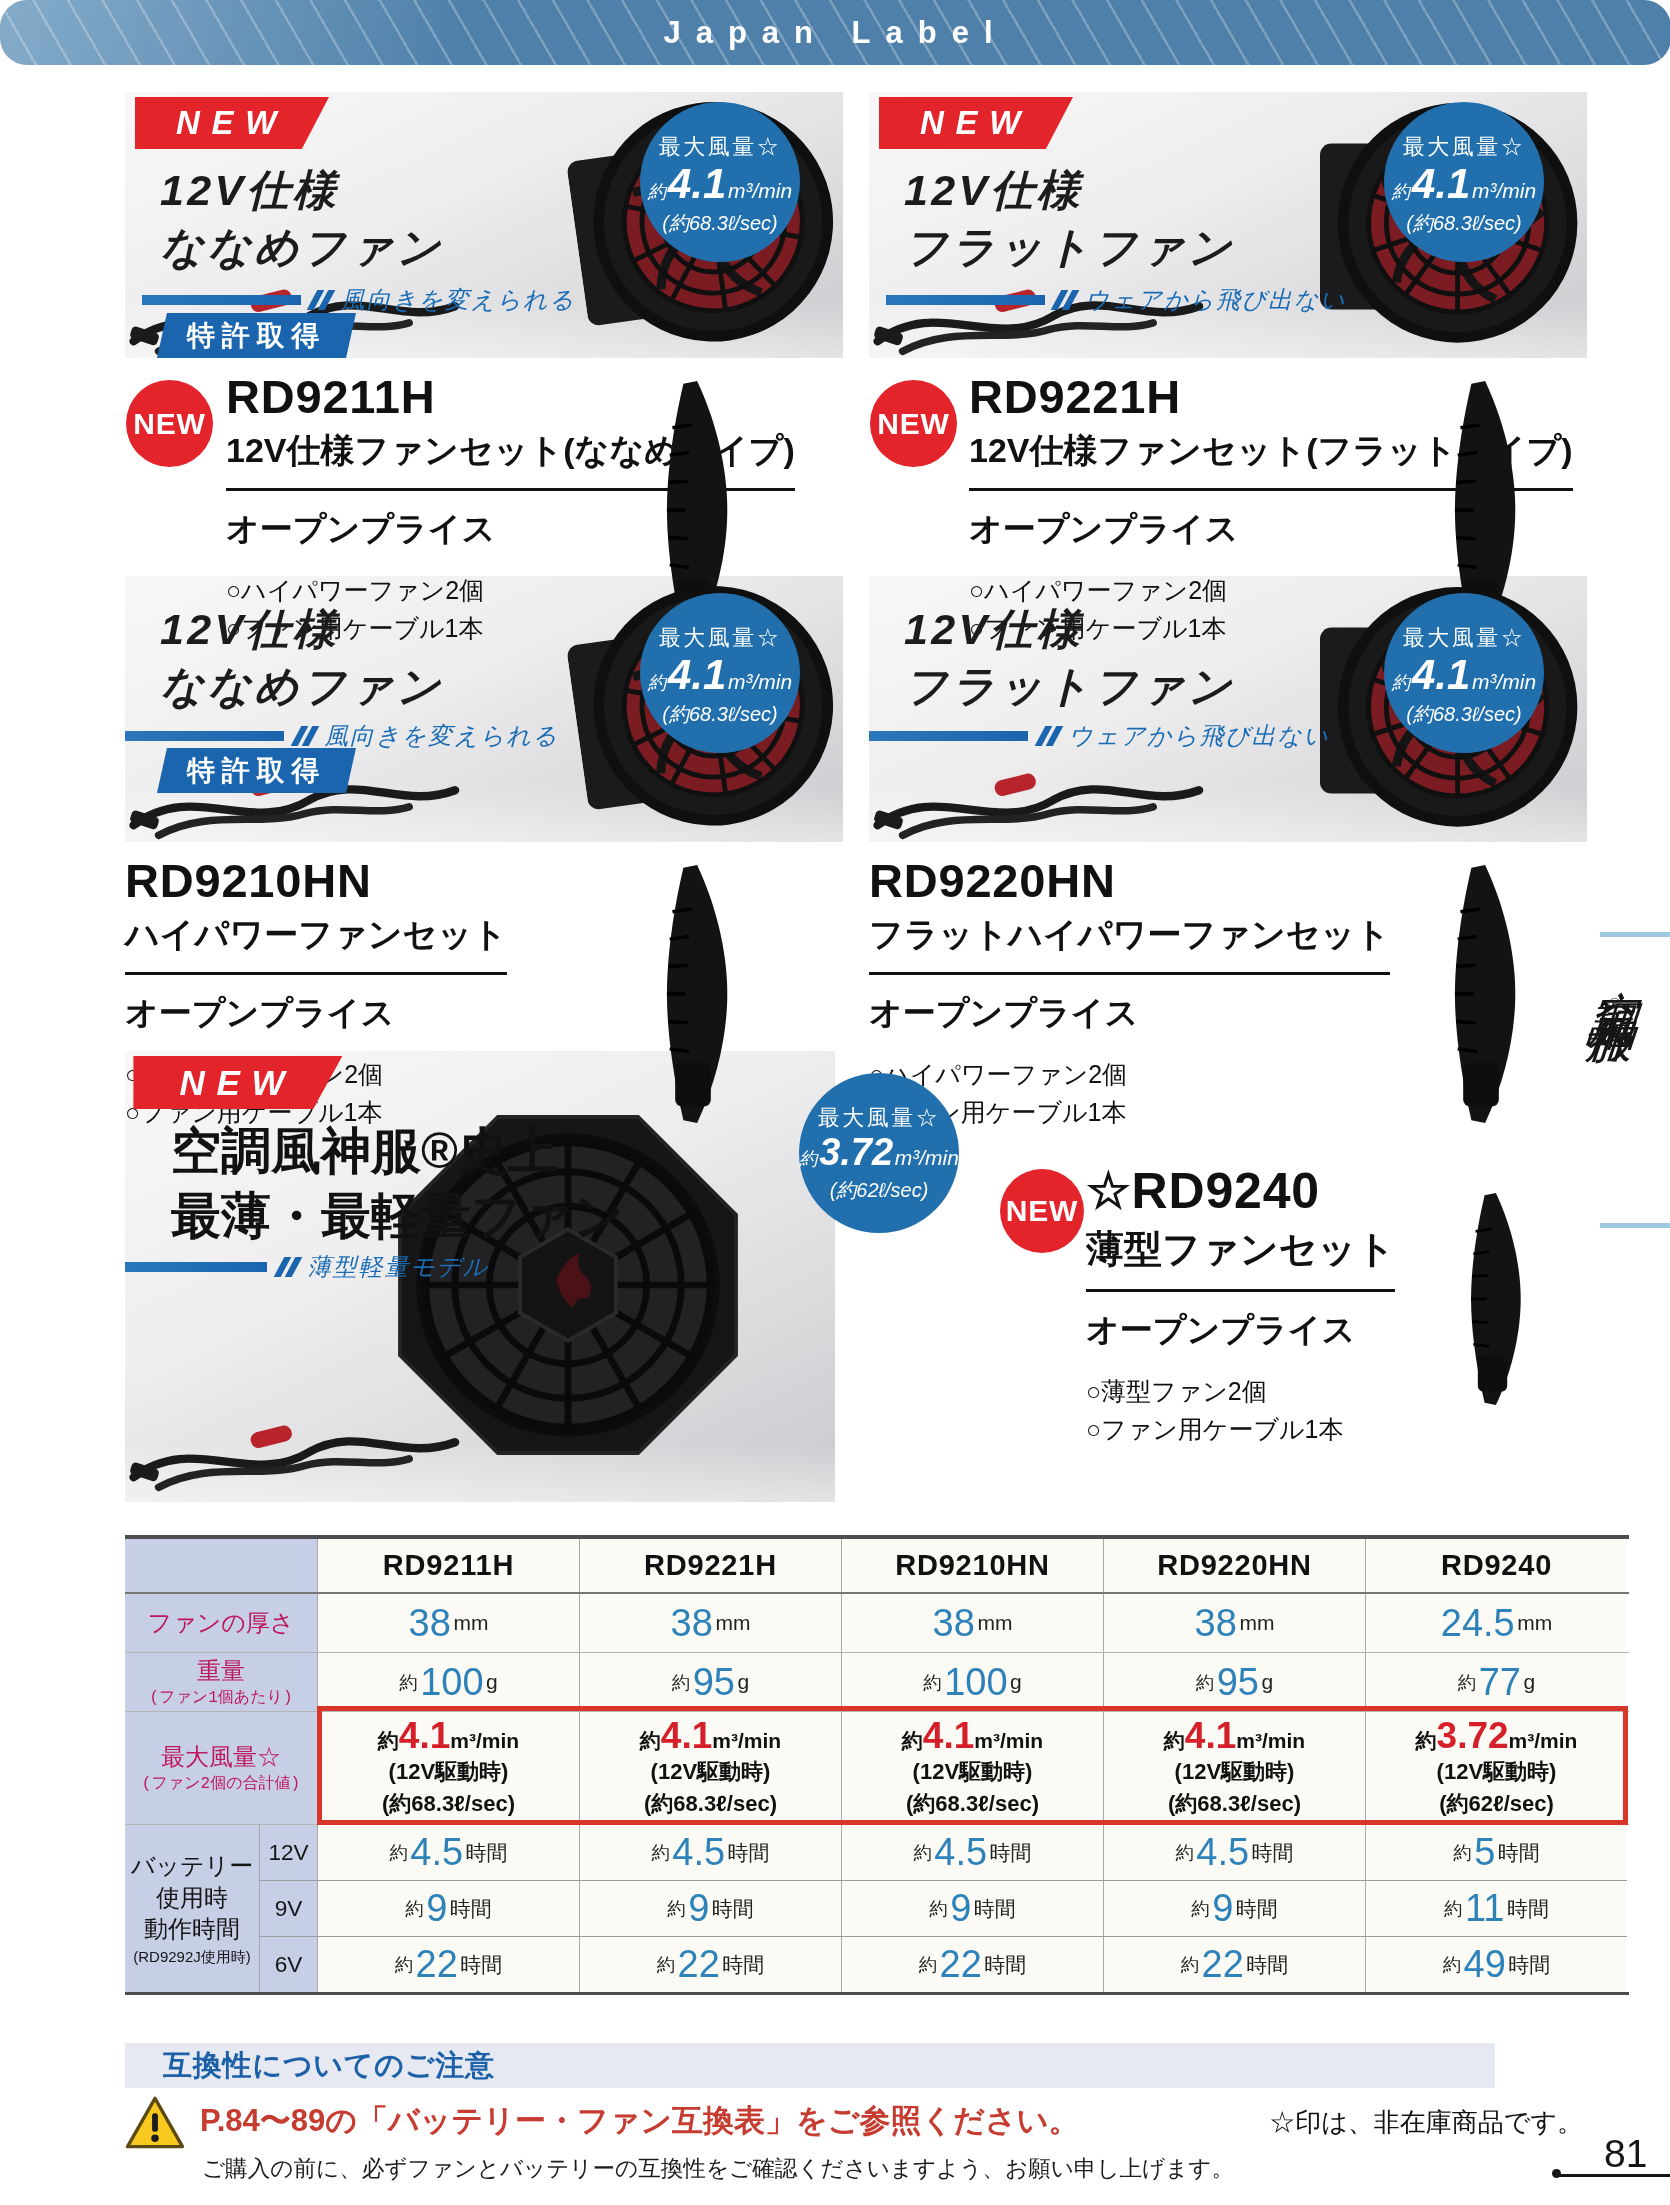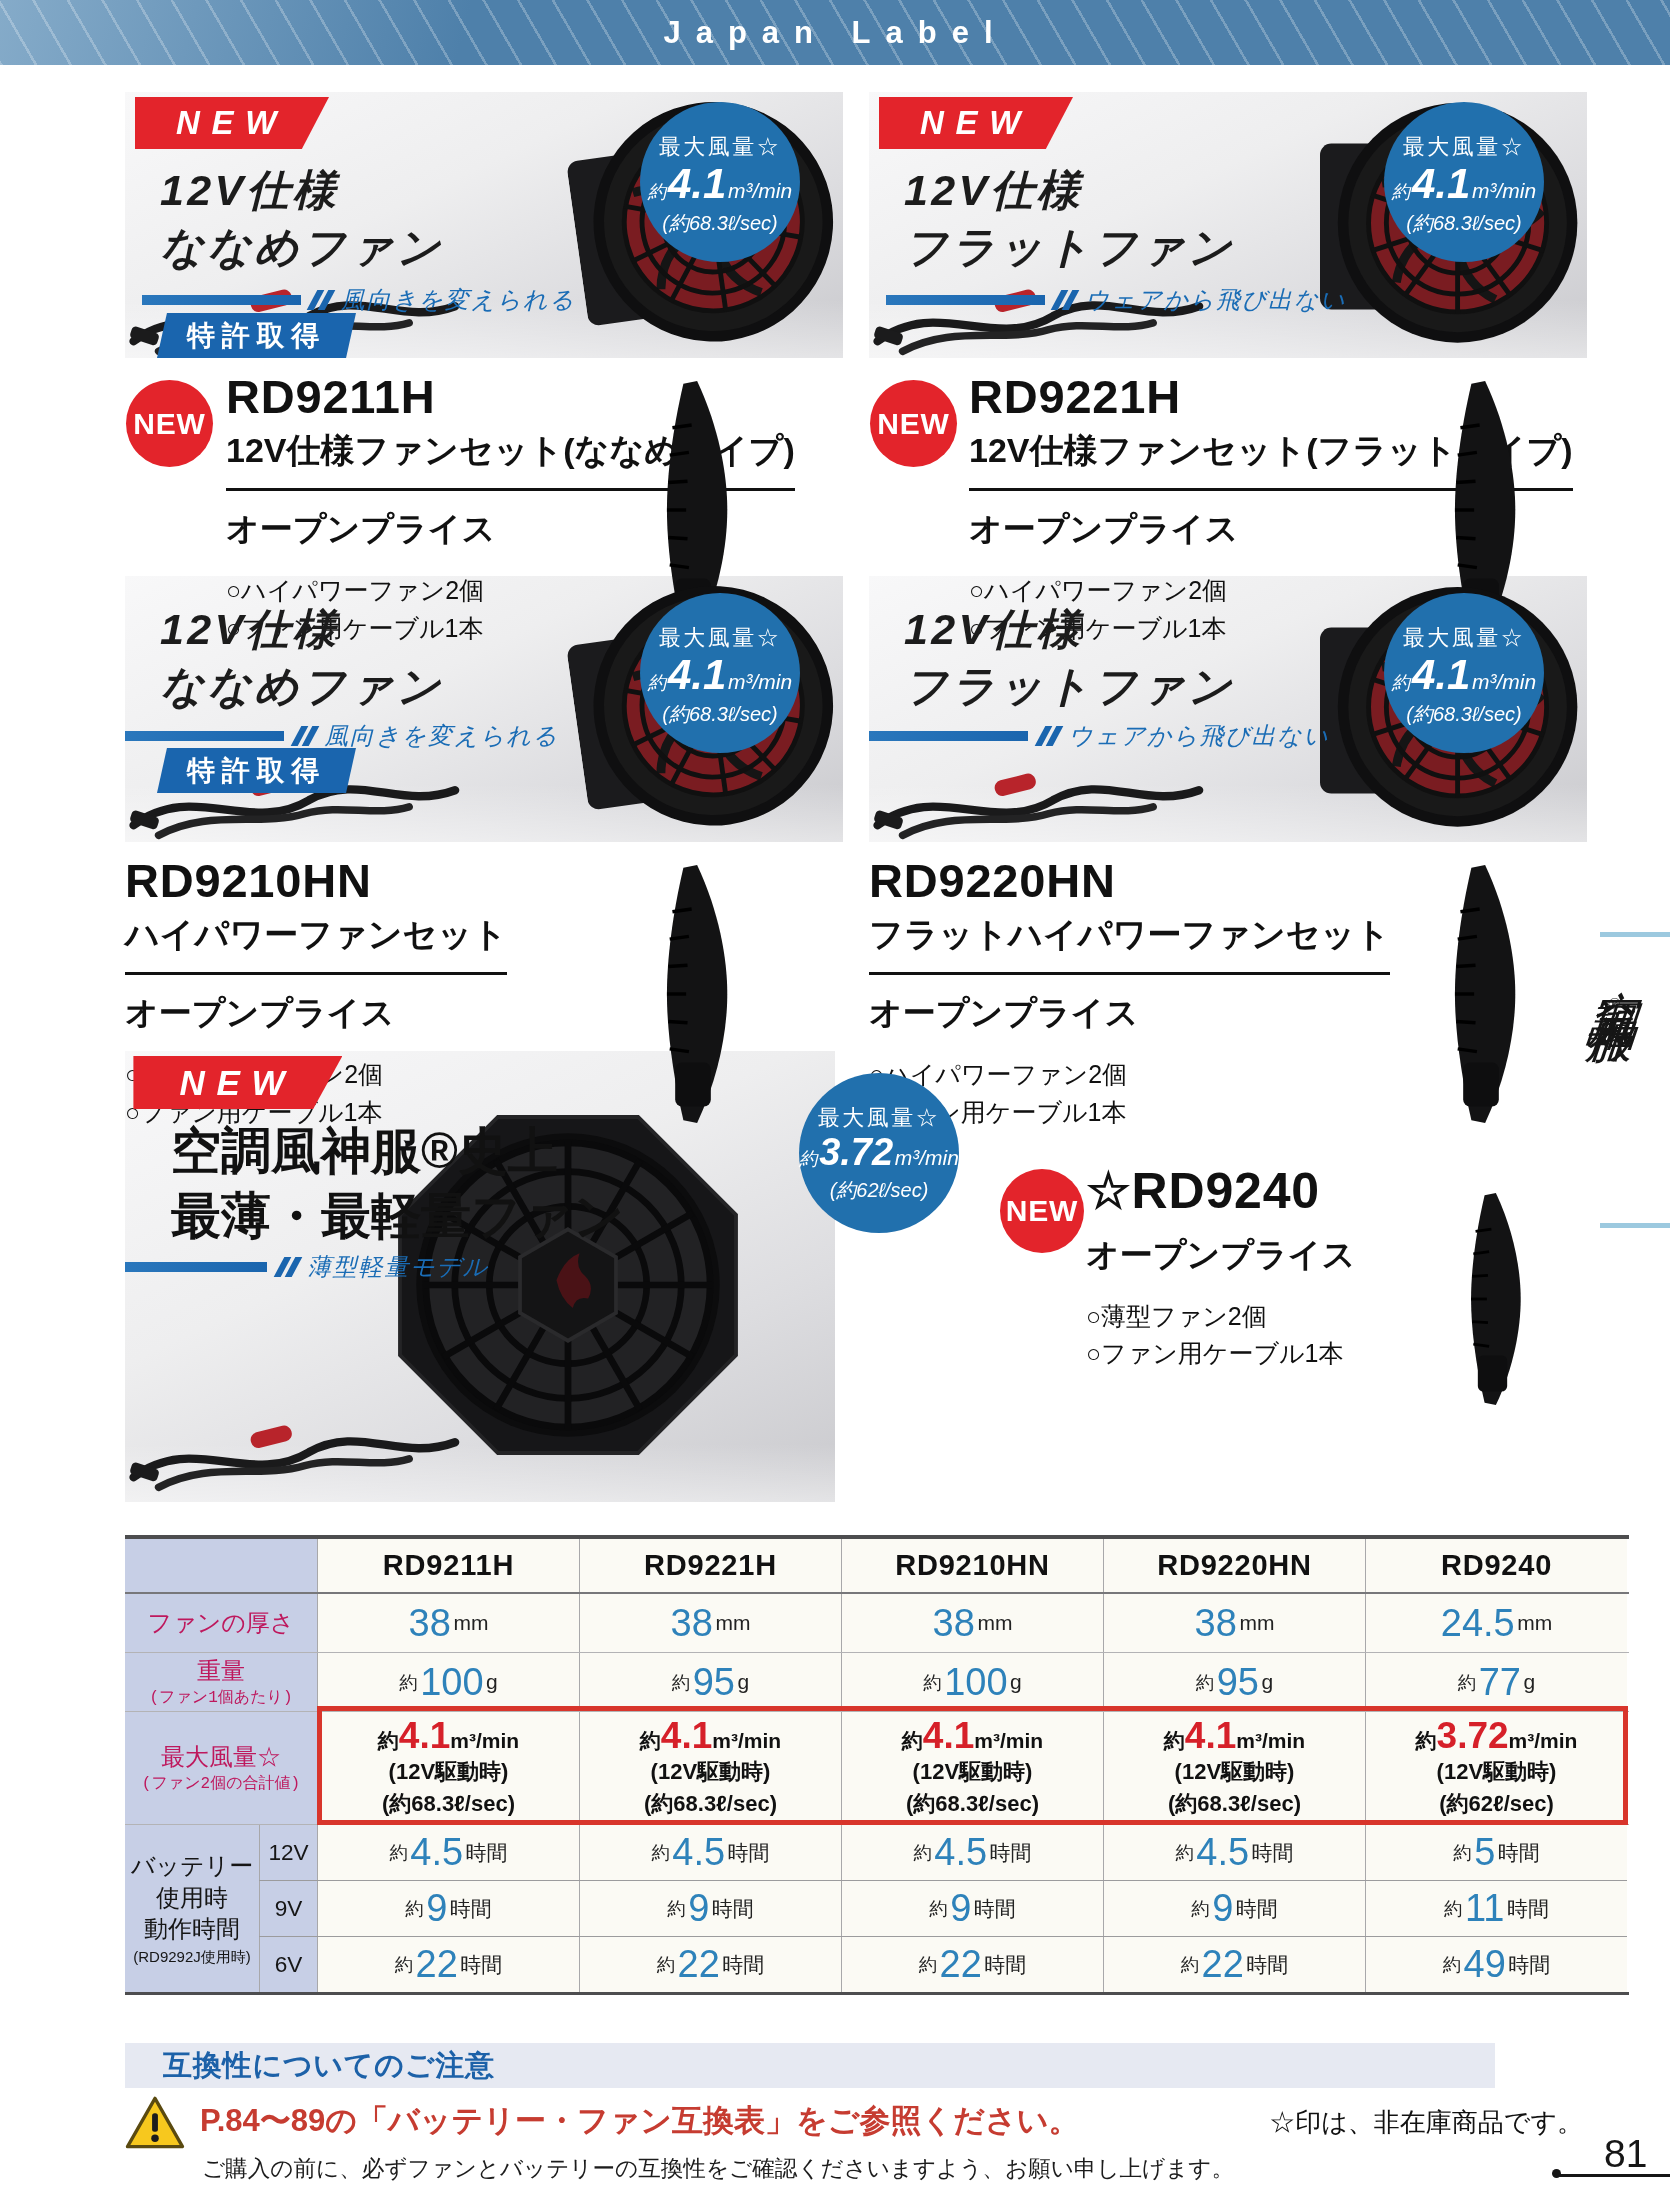--- a/index.html
+++ b/index.html
@@ -3,21 +3,21 @@
 <meta charset="utf-8">
 <style>
   html,body{margin:0;padding:0;background:#888;}
   .page{position:relative;width:1671px;height:2205px;background:#ffffff;
         font-family:"Liberation Sans",sans-serif;overflow:hidden;color:#161616;}
 
   
   .header{position:absolute;left:0;top:0;width:1671px;height:65px;
     background:
       repeating-linear-gradient(60deg, rgba(255,255,255,.25) 0 2.5px, transparent 2.5px 30px),
-      linear-gradient(105deg,#85abc9 0%,#4e80aa 28%,#4e80aa 100%);}
+      linear-gradient(105deg,#85abc9 0%,#4e80aa 28%,#4e80aa 100%); border-radius: 27px;}
   .header-label{color:#fff;font-size:31px;font-weight:700;letter-spacing:15px;
     text-align:center;line-height:65px;}
 
   
   .photo{position:absolute;overflow:hidden;
     background:linear-gradient(155deg,#f8f8f9 0%,#eeeeef 40%,#dddde0 70%,#c9c9cd 100%);}
   .photo::after{content:"";position:absolute;left:0;bottom:0;width:100%;height:58px;
     background:linear-gradient(180deg,rgba(255,255,255,0),rgba(255,255,255,.5));}
   .photo1{left:125px;top:92px;width:718px;height:266px;}
   .photo2{left:869px;top:92px;width:718px;height:266px;}
@@ -407,20 +407,21 @@
       <span class="cb-unit">m³/min</span>
     </div>
     <div class="cb-sub">(約62ℓ/sec)</div>
   </div>
 
   <div class="new-circle" style="left:1000px;top:1169px;width:84px;height:84px">
       <span>NEW</span>
     </div>
   <div class="info-block big" style="left:1086px;top:1166px">
     <div class="info-model">☆RD9240</div>
+    <div class="info-sub">薄型ファンセット</div>
     <div class="info-price">オープンプライス</div>
     <div class="info-items">
       <div>○薄型ファン2個</div>
       <div>○ファン用ケーブル1本</div>
     </div>
   </div>
   <svg class="side-fan" style="left:1453px;top:1161px" width="79" height="276" viewBox="0 0 70 200">
       <use href="#fan-side"></use>
     </svg>
 

